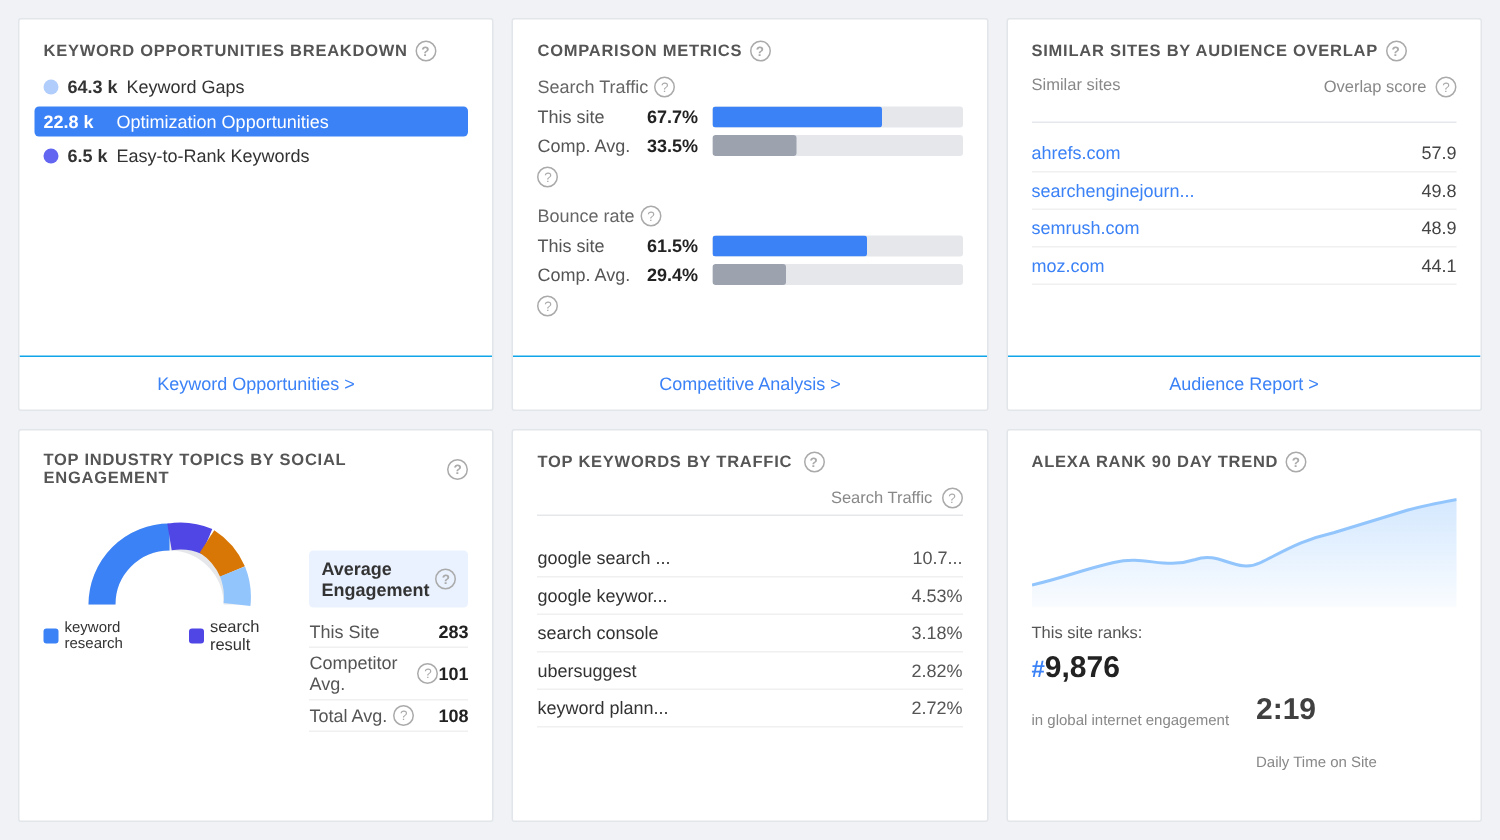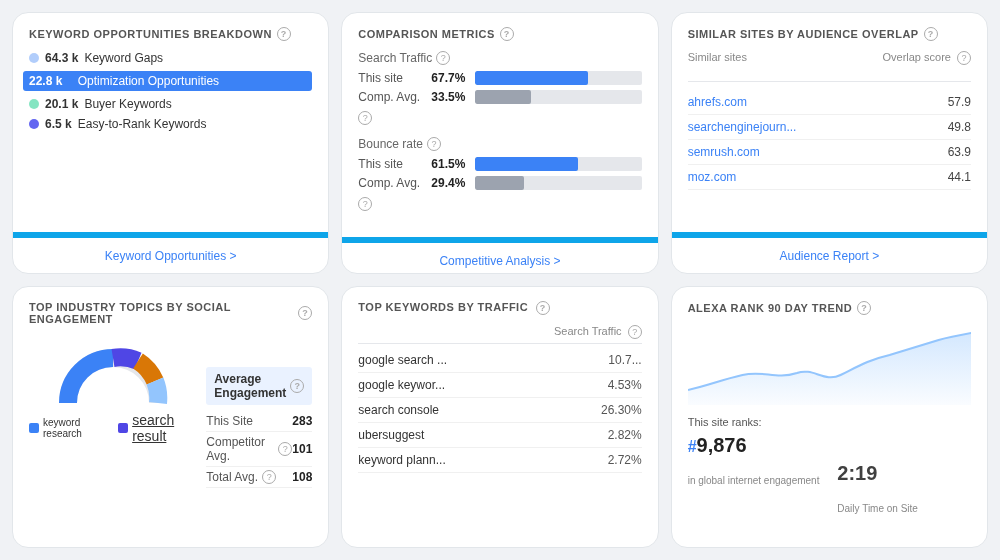--- a/index.html
+++ b/index.html
@@ -15,21 +15,21 @@
     .dashboard {
       display: grid;
       grid-template-columns: 1fr 1fr 1fr;
       grid-template-rows: 1fr 1fr;
       gap: 12px;
       padding: 12px;
       height: 560px;
     }
     .card {
       background: #fff;
-      border-radius: 16px;
+      border-radius: 2px;
       border: 1px solid #e2e6ea;
       display: flex;
       flex-direction: column;
       overflow: hidden;
     }
     .card-inner {
       padding: 14px 16px;
       flex: 1;
     }
     .card-title {
@@ -50,21 +50,21 @@
       border: 1px solid #aaa;
       display: inline-flex;
       align-items: center;
       justify-content: center;
       font-size: 9px;
       color: #aaa;
       cursor: pointer;
       flex-shrink: 0;
     }
     .card-footer {
-      border-top: 6px solid #0ea5e9;
+      border-top: 1px solid #0ea5e9;
       padding: 10px 16px;
       text-align: center;
     }
     .card-footer a {
       color: #3b82f6;
       text-decoration: none;
       font-size: 12px;
       font-weight: 500;
     }
 
@@ -247,21 +247,21 @@
     .eng-value { font-weight: 600; color: #222; }
 
     
     .kw-table-header {
       display: flex;
       justify-content: space-between;
       font-size: 11px;
       color: #888;
       border-bottom: 1px solid #e5e7eb;
       padding-bottom: 4px;
-      margin-bottom: 4px;
+      margin-bottom: 16px;
     }
     .kw-row {
       display: flex;
       justify-content: space-between;
       align-items: center;
       padding: 5px 0;
       border-bottom: 1px solid #f0f0f0;
       font-size: 12px;
     }
     .kw-name { color: #333; font-weight: 500; }
@@ -321,25 +321,20 @@
         <div class="kw-legend">
 
           <div id="kw-legend-items">
               <div class="legend-item">
                 <span class="legend-dot" style="background:#3b82f6;opacity:0.4;"></span>
                 <span class="legend-num">64.3 k</span>
                 <span>Keyword Gaps</span>
               </div>
               <div class="legend-item highlighted"><span style="font-weight:600;font-size:12px;">22.8 k</span>&nbsp;<span style="font-size:12px;">Optimization Opportunities</span></div>
               <div class="legend-item">
-                <span class="legend-dot" style="background:#34d399;opacity:0.6;"></span>
-                <span class="legend-num">20.1 k</span>
-                <span>Buyer Keywords</span>
-              </div>
-              <div class="legend-item">
                 <span class="legend-dot" style="background:#6366f1;opacity:1;"></span>
                 <span class="legend-num">6.5 k</span>
                 <span>Easy-to-Rank Keywords</span>
               </div>
             </div>
         </div>
       </div>
     </div>
     <div class="card-footer">
       <a href="#">Keyword Opportunities &gt;</a>
@@ -423,21 +418,21 @@
           <div class="similar-row">
             <a href="#" class="similar-link">ahrefs.com</a>
             <span class="similar-score">57.9</span>
           </div>
           <div class="similar-row">
             <a href="#" class="similar-link">searchenginejourn...</a>
             <span class="similar-score">49.8</span>
           </div>
           <div class="similar-row">
             <a href="#" class="similar-link">semrush.com</a>
-            <span class="similar-score">63.9</span>
+            <span class="similar-score">48.9</span>
           </div>
           <div class="similar-row">
             <a href="#" class="similar-link">moz.com</a>
             <span class="similar-score">44.1</span>
           </div>
         </div>
     </div>
     <div class="card-footer">
       <a href="#">Audience Report &gt;</a>
     </div>
@@ -460,21 +455,21 @@
             <path d="M 80 18 A 45 45 0 0 1 97 38" fill="none" stroke="#d97706" stroke-width="18"></path>
             <path d="M 97 38 A 45 45 0 0 1 100 60" fill="none" stroke="#93c5fd" stroke-width="18"></path>
           </svg>
           <div class="semi-legend">
             <div class="semi-legend-item">
               <div class="semi-dot" style="background:#3b82f6;border-radius:2px;"></div>
               <span style="font-size:10px;">keyword research</span>
             </div>
             <div class="semi-legend-item">
               <div class="semi-dot" style="background:#4f46e5;border-radius:2px;"></div>
-              <span style="font-size:14px;text-decoration:underline;">search result</span>
+              <span style="font-size:11px;">search result</span>
             </div>
           </div>
         </div>
         <div class="engagement-table">
           <div class="eng-table-title">
             <span>Average Engagement</span>
             <span class="help-icon">?</span>
           </div>
           <div id="engagement-rows">
               <div class="eng-row">
@@ -514,21 +509,21 @@
           <div class="kw-row">
             <span class="kw-name">google search ...</span>
             <span class="kw-traffic">10.7...</span>
           </div>
           <div class="kw-row">
             <span class="kw-name">google keywor...</span>
             <span class="kw-traffic">4.53%</span>
           </div>
           <div class="kw-row">
             <span class="kw-name">search console</span>
-            <span class="kw-traffic">26.30%</span>
+            <span class="kw-traffic">3.18%</span>
           </div>
           <div class="kw-row">
             <span class="kw-name">ubersuggest</span>
             <span class="kw-traffic">2.82%</span>
           </div>
           <div class="kw-row">
             <span class="kw-name">keyword plann...</span>
             <span class="kw-traffic">2.72%</span>
           </div>
         </div>

